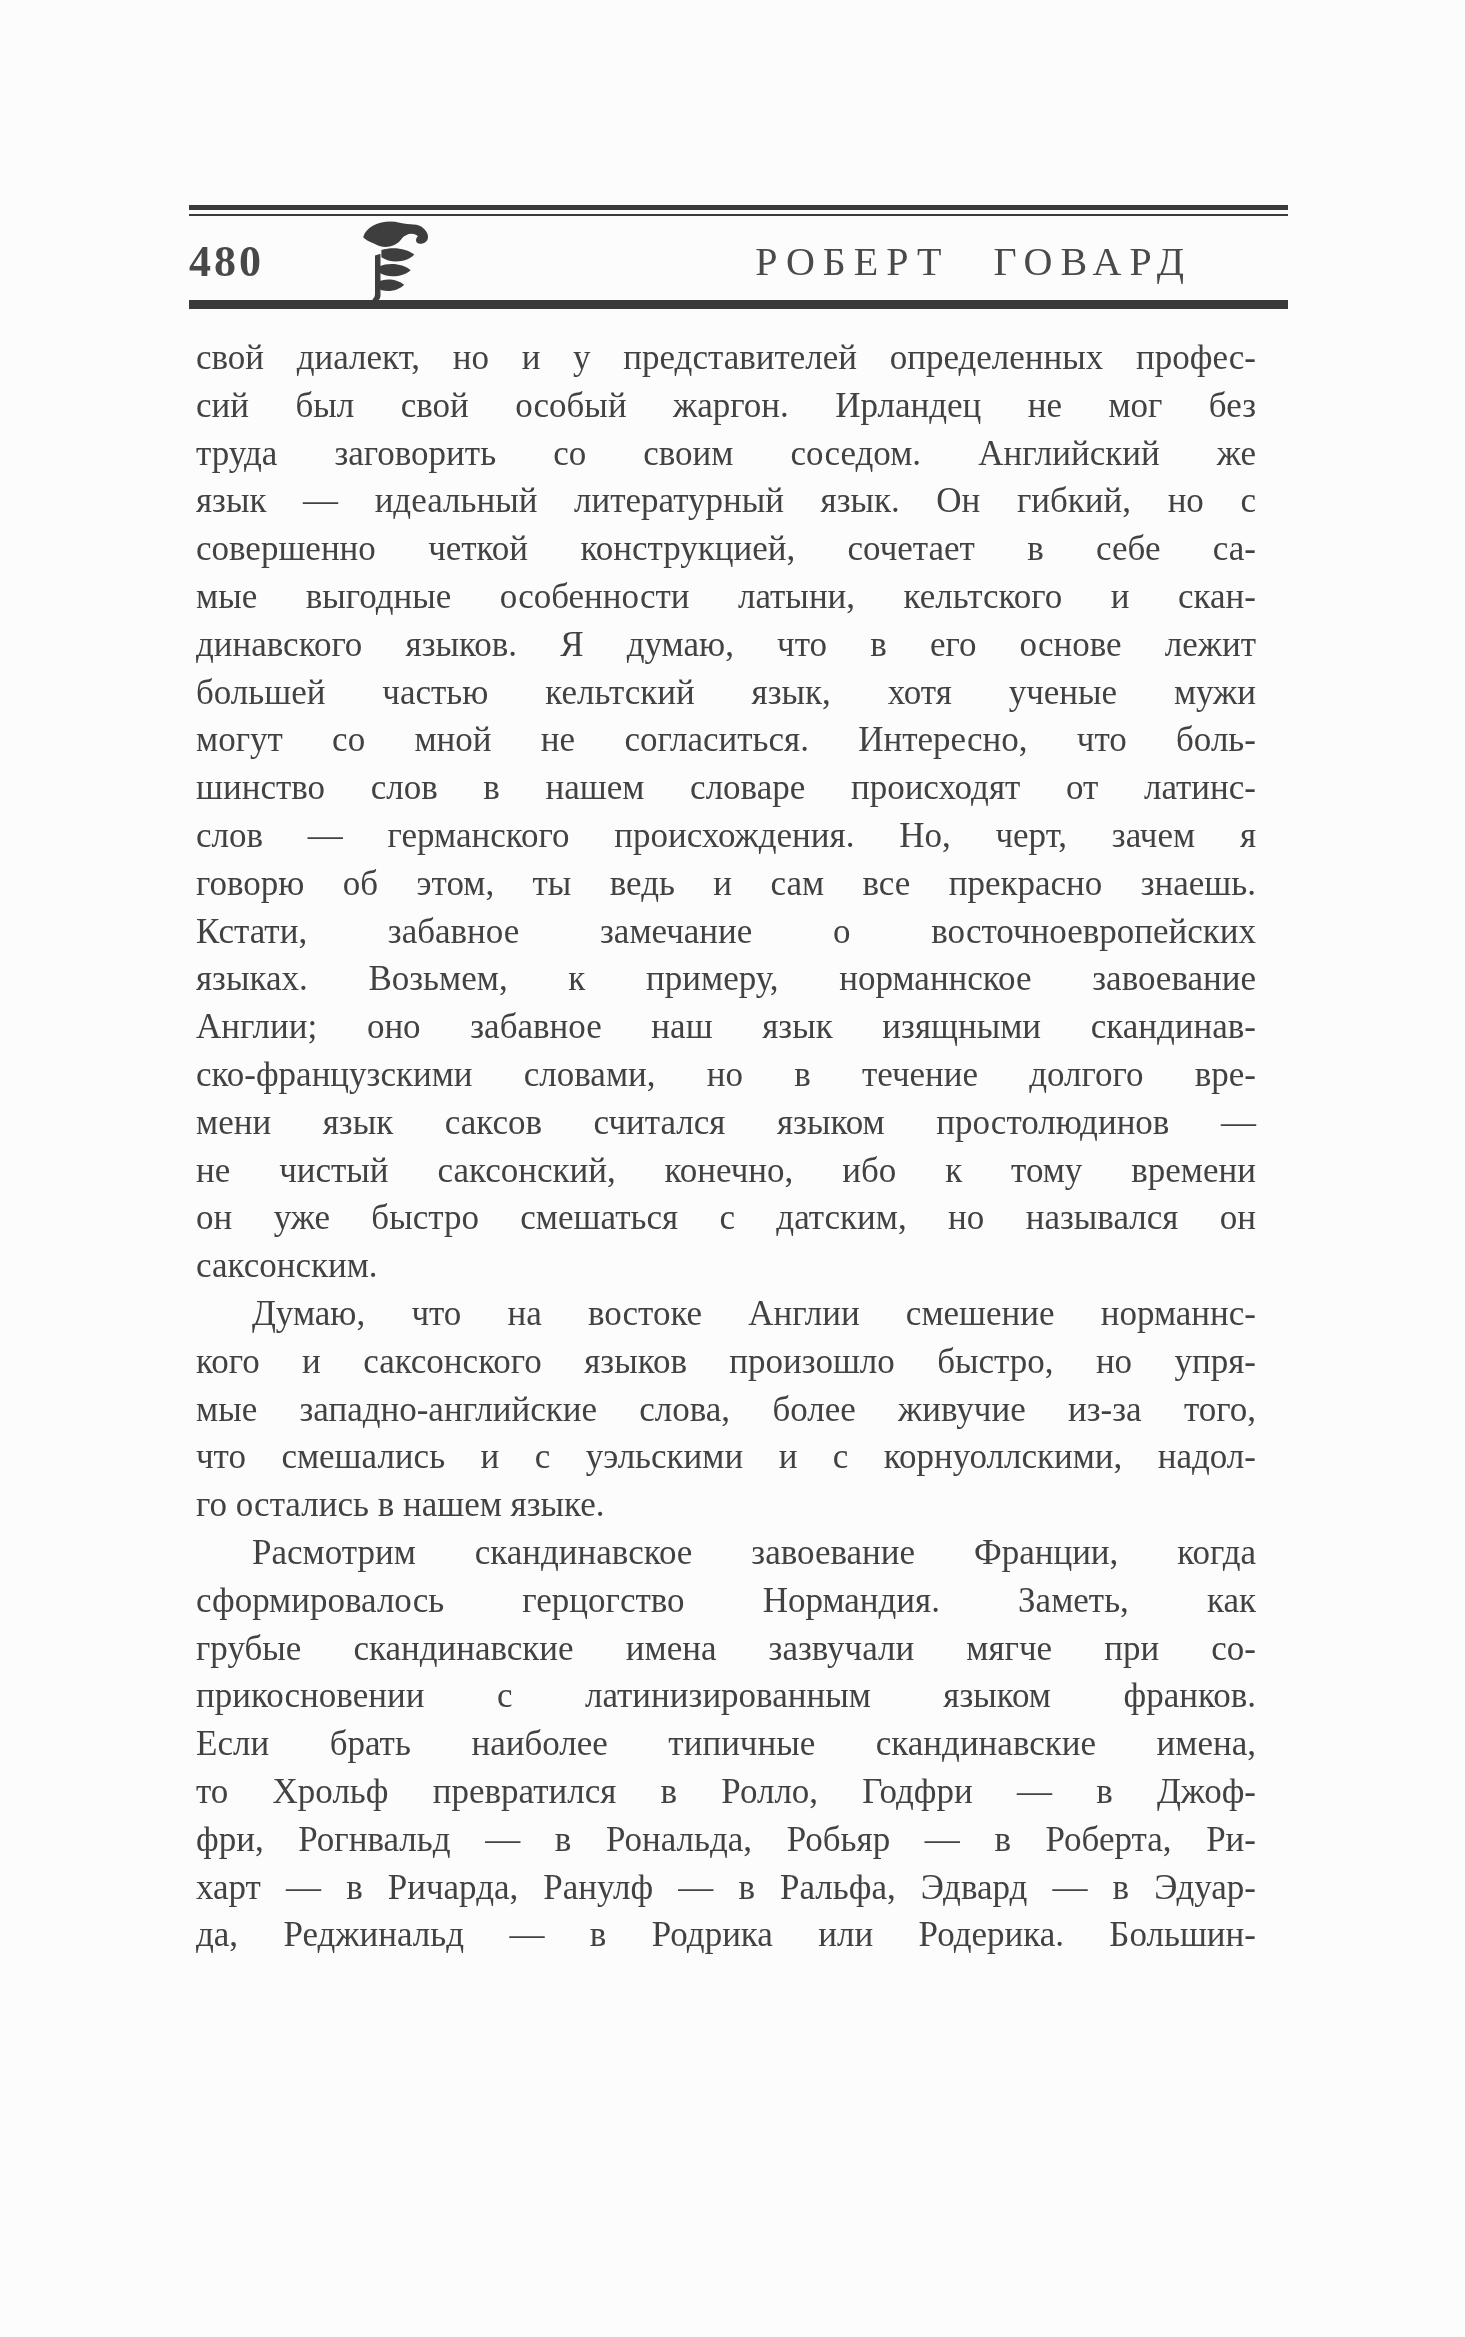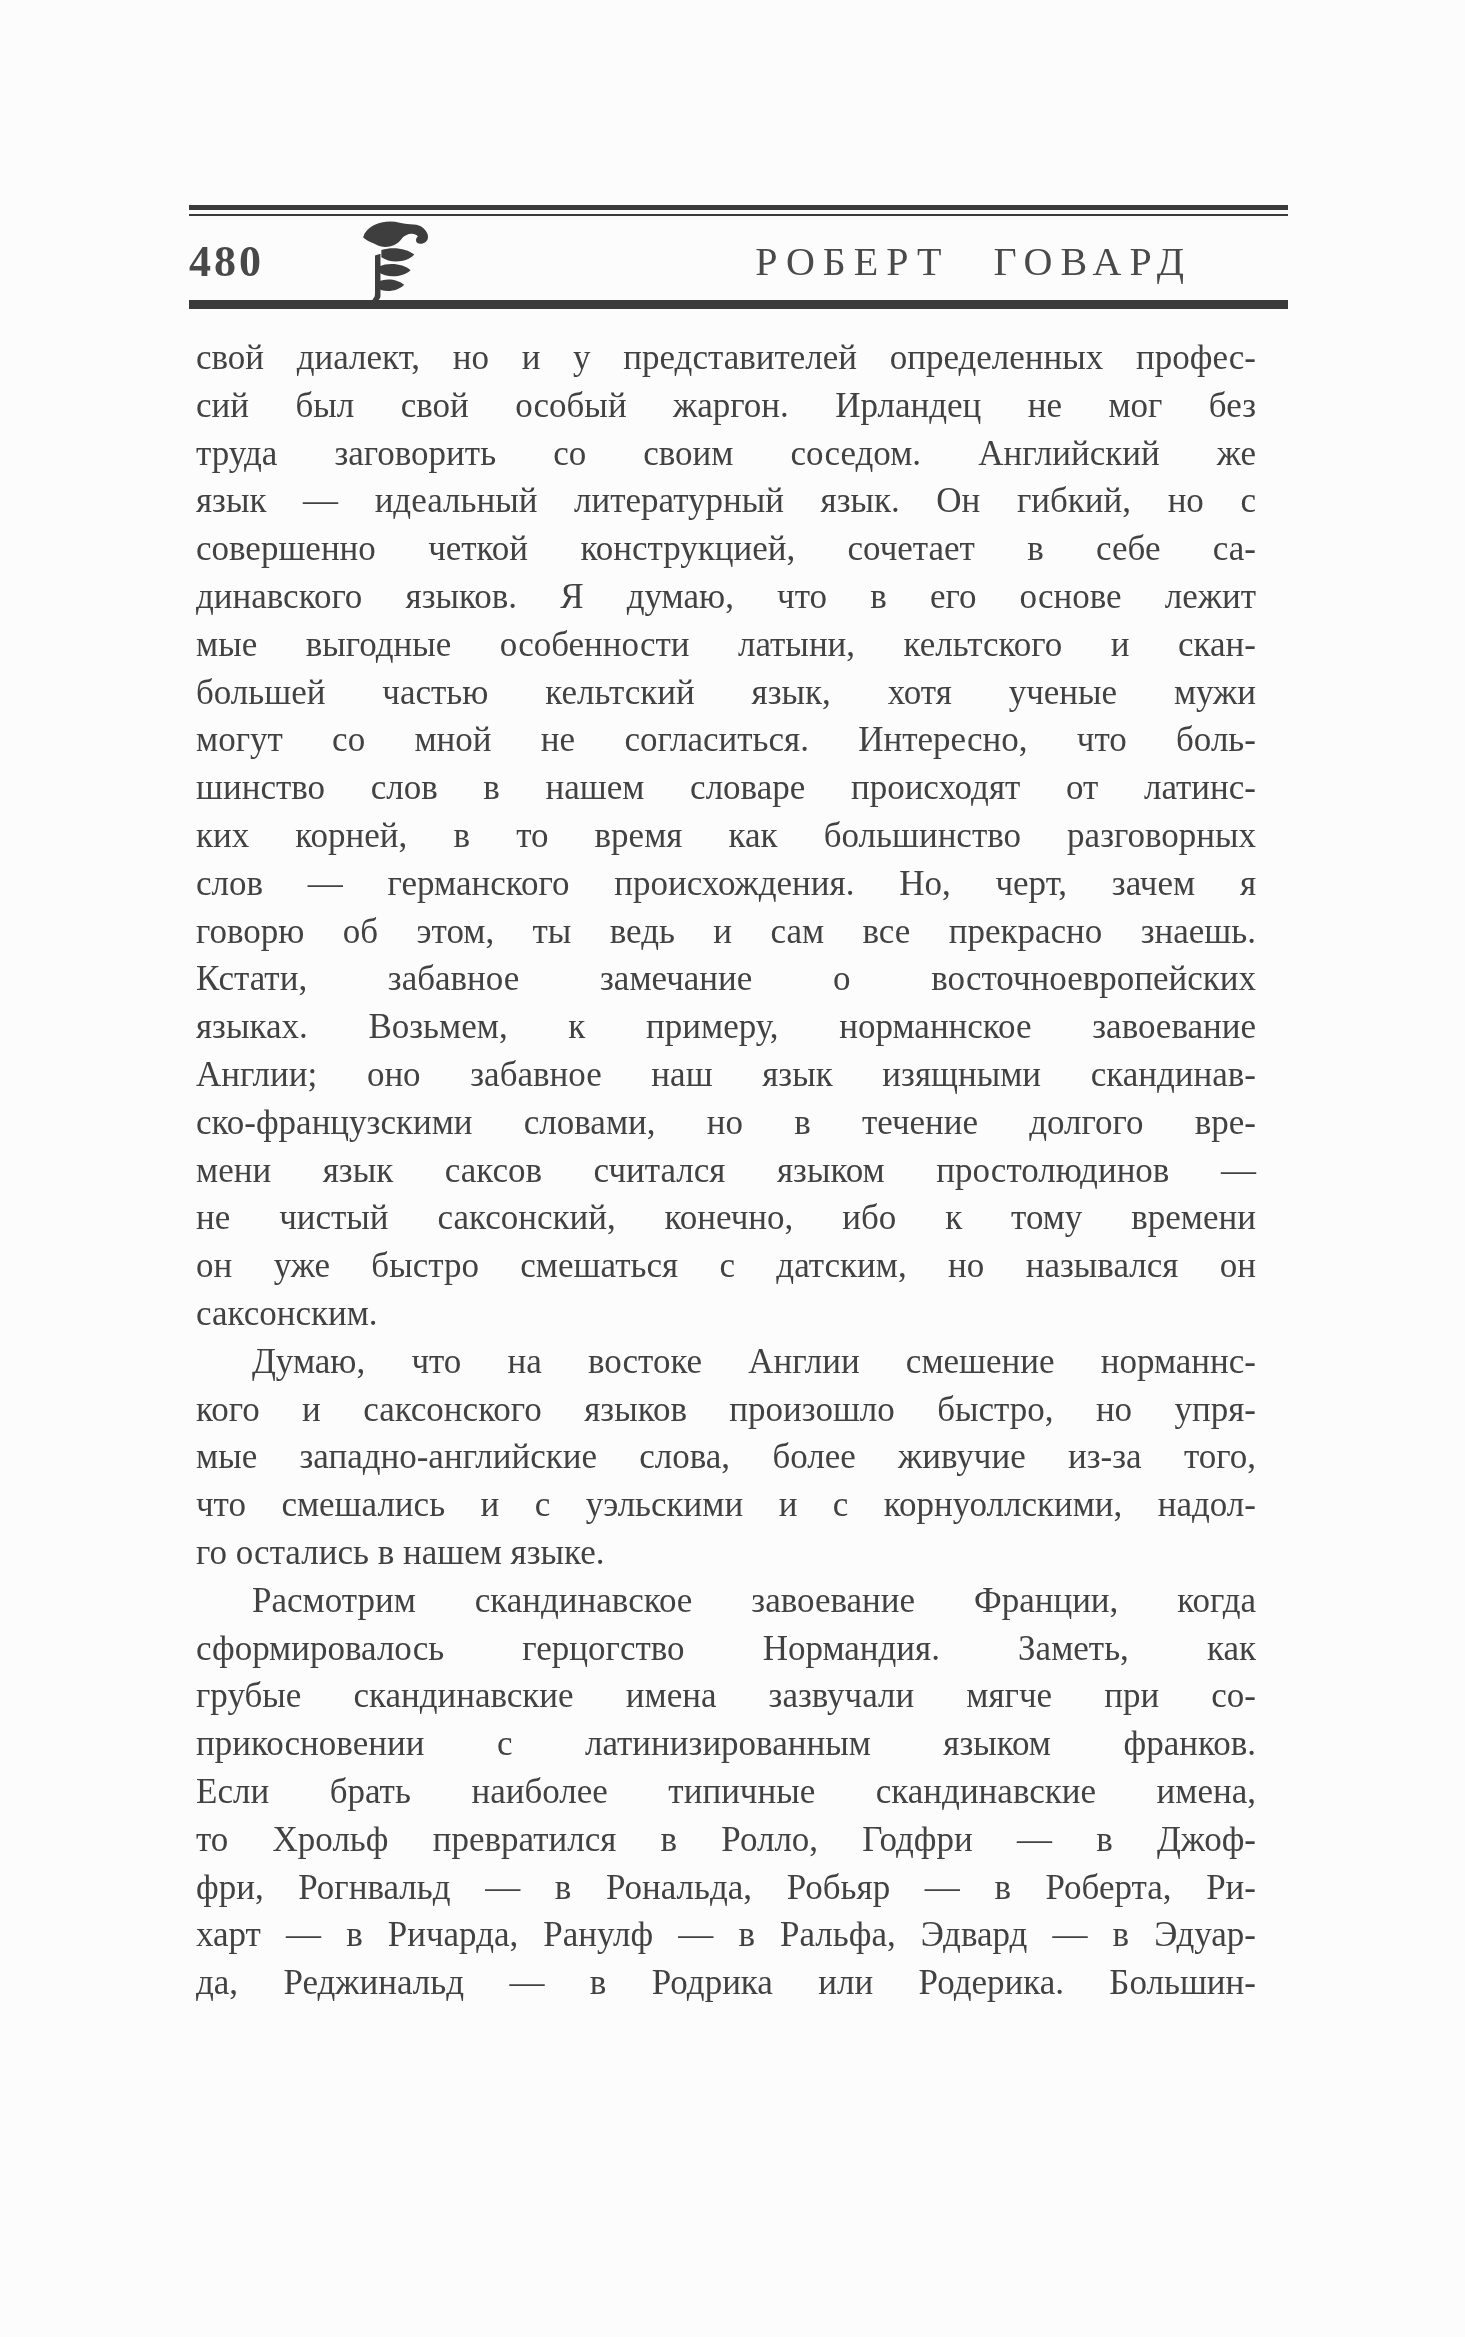--- a/index.html
+++ b/index.html
@@ -82,26 +82,25 @@
   </div>
 
   <div class="rule-bottom"></div>
 
   <main class="body-text">
     <div class="line">свой диалект, но и у представителей определенных профес-</div>
     <div class="line">сий был свой особый жаргон. Ирландец не мог без</div>
     <div class="line">труда заговорить со своим соседом. Английский же</div>
     <div class="line">язык — идеальный литературный язык. Он гибкий, но с</div>
     <div class="line">совершенно четкой конструкцией, сочетает в себе са-</div>
+    <div class="line">мые выгодные особенности латыни, кельтского и скан-</div>
     <div class="line">динавского языков. Я думаю, что в его основе лежит</div>
-    <div class="line">мые выгодные особенности латыни, кельтского и скан-</div>
     <div class="line">большей частью кельтский язык, хотя ученые мужи</div>
     <div class="line">могут со мной не согласиться. Интересно, что боль-</div>
     <div class="line">шинство слов в нашем словаре происходят от латинс-</div>
-    <div class="line">ких корней, в то время как большинство разговорных</div>
     <div class="line">слов — германского происхождения. Но, черт, зачем я</div>
     <div class="line">говорю об этом, ты ведь и сам все прекрасно знаешь.</div>
     <div class="line">Кстати, забавное замечание о восточноевропейских</div>
     <div class="line">языках. Возьмем, к примеру, норманнское завоевание</div>
     <div class="line">Англии; оно забавное наш язык изящными скандинав-</div>
     <div class="line">ско-французскими словами, но в течение долгого вре-</div>
     <div class="line">мени язык саксов считался языком простолюдинов —</div>
     <div class="line">не чистый саксонский, конечно, ибо к тому времени</div>
     <div class="line">он уже быстро смешаться с датским, но назывался он</div>
     <div class="line endline">саксонским.</div>

